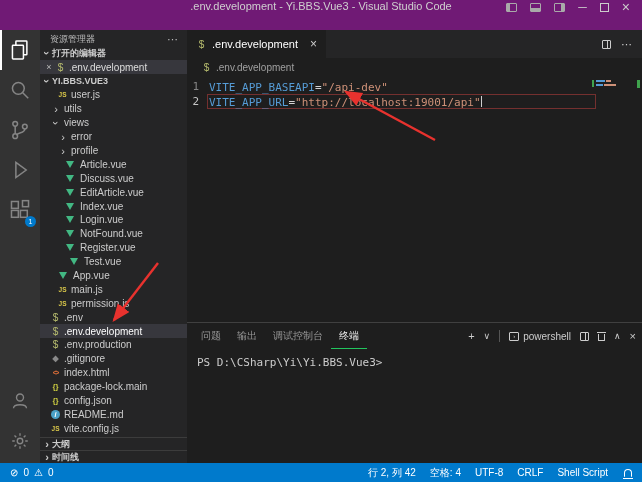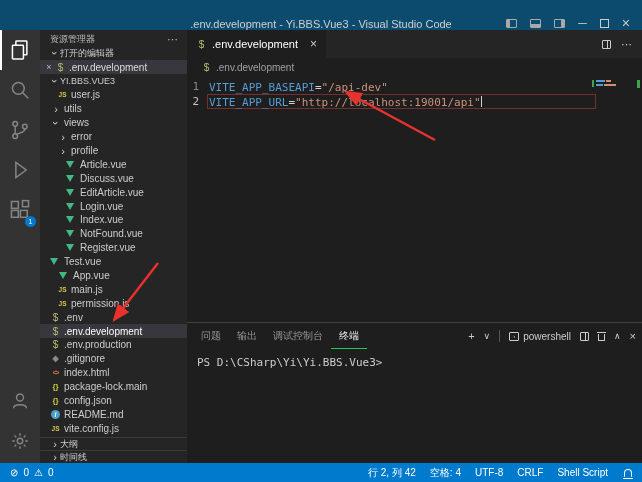--- a/index.html
+++ b/index.html
@@ -1,21 +1,21 @@
 <!DOCTYPE html>
 <html><head>
 <meta charset="utf-8">
 <style>
   *{margin:0;padding:0;box-sizing:border-box}
   html,body{width:642px;height:482px;overflow:hidden;background:#1e1e1e}
   body{font-family:"Liberation Sans",sans-serif;-webkit-font-smoothing:antialiased}
   .window{position:relative;width:642px;height:482px;display:flex;flex-direction:column;background:#1e1e1e;color:#ccc}
 
   
-  .titlebar{position:relative;height:30px;background:#0c4a6e;display:flex;align-items:flex-end;flex-shrink:0}
+  .titlebar{position:relative;height:30px;background:#701a75;display:flex;align-items:flex-start;flex-shrink:0}
   .tb-title{position:absolute;left:0;right:0;text-align:center;font-size:11px;color:#cfcfcf;white-space:nowrap}
   .tb-right{margin-left:auto;display:flex;align-items:center;gap:13px;padding-right:12px;z-index:2}
   .lo{width:11px;height:9px;border:1px solid #a9a9a9;position:relative;border-radius:1px;display:inline-block}
   .lo::before{content:"";position:absolute;background:#a9a9a9}
   .lo-left::before{left:0;top:0;bottom:0;width:3px}
   .lo-bottom::before{left:0;right:0;bottom:0;height:3px}
   .lo-right::before{right:0;top:0;bottom:0;width:3px}
   .wc{font-size:12px;color:#ccc;line-height:1;display:inline-block}
   .wc-max{width:9px;height:9px;border:1px solid #ccc}
   .wc-close{font-size:14px}
@@ -28,21 +28,21 @@
   .ab-item{width:40px;height:40px;display:flex;align-items:center;justify-content:center;position:relative;color:#858585}
   .ab-item.active{color:#ffffff;box-shadow:inset 2px 0 0 #ffffff}
   .ab-item svg{stroke:currentColor;fill:none;stroke-width:1.1}
   .badge{position:absolute;right:4px;bottom:3px;background:#007acc;color:#fff;font-size:7px;min-width:11px;height:11px;border-radius:50%;display:flex;align-items:center;justify-content:center}
   .ab-bottom{margin-top:auto;padding-bottom:2px;display:flex;flex-direction:column;align-items:center}
 
   
   .sidebar{width:147px;background:#252526;display:flex;flex-direction:column;flex-shrink:0;font-size:10px;overflow:hidden}
   .sb-title{height:16px;display:flex;align-items:center;justify-content:space-between;padding:2px 8px 0 10px;font-size:9px;color:#bbbbbb}
   .more{color:#bbb;font-size:11px;letter-spacing:1px}
-  .section-header{height:14px;display:flex;align-items:center;font-size:9px;font-weight:normal;color:#cccccc;padding-left:10px}
+  .section-header{height:14px;display:flex;align-items:center;font-size:9px;font-weight:bold;color:#cccccc;padding-left:2px}
   .chev{display:inline-block;width:10px;text-align:center;font-size:11px;color:#cccccc;line-height:10px;flex-shrink:0}
   .chev.open{transform:rotate(90deg)}
   .open-editor-row{height:14px;display:flex;align-items:center;background:#37373d;padding-left:4px;color:#dddddd}
   .close-x{width:10px;font-size:9px;color:#bbbbbb;text-align:center;margin-right:1px}
   .oe-label,.tree-label{margin-left:3px;font-size:10px;white-space:nowrap}
   .tree{flex:1;overflow:hidden}
   .tree-row{height:13.9px;display:flex;align-items:center;color:#cccccc;white-space:nowrap}
   .tree-row.selected{background:#37373d;color:#ffffff}
   .bottom-sections .section-header{border-top:1px solid #3c3c3c;height:13px}
 
@@ -224,35 +224,35 @@
           <div class="tree-row" style="padding-left: 24px;">
             <span class="fi fi-vue"></span>
             <span class="tree-label">Discuss.vue</span>
           </div>
           <div class="tree-row" style="padding-left: 24px;">
             <span class="fi fi-vue"></span>
             <span class="tree-label">EditArticle.vue</span>
           </div>
           <div class="tree-row" style="padding-left: 24px;">
             <span class="fi fi-vue"></span>
+            <span class="tree-label">Index.vue</span>
+          </div>
+          <div class="tree-row" style="padding-left: 24px;">
+            <span class="fi fi-vue"></span>
             <span class="tree-label">Login.vue</span>
           </div>
           <div class="tree-row" style="padding-left: 24px;">
             <span class="fi fi-vue"></span>
-            <span class="tree-label">Index.vue</span>
-          </div>
-          <div class="tree-row" style="padding-left: 24px;">
-            <span class="fi fi-vue"></span>
             <span class="tree-label">NotFound.vue</span>
           </div>
           <div class="tree-row" style="padding-left: 24px;">
             <span class="fi fi-vue"></span>
             <span class="tree-label">Register.vue</span>
           </div>
-          <div class="tree-row" style="padding-left: 8px;">
+          <div class="tree-row" style="padding-left: 28px;">
             <span class="fi fi-vue"></span>
             <span class="tree-label">Test.vue</span>
           </div>
           <div class="tree-row" style="padding-left: 17px;">
             <span class="fi fi-vue"></span>
             <span class="tree-label">App.vue</span>
           </div>
           <div class="tree-row" style="padding-left: 17px;">
             <span class="fi fi-js">JS</span>
             <span class="tree-label">main.js</span>

